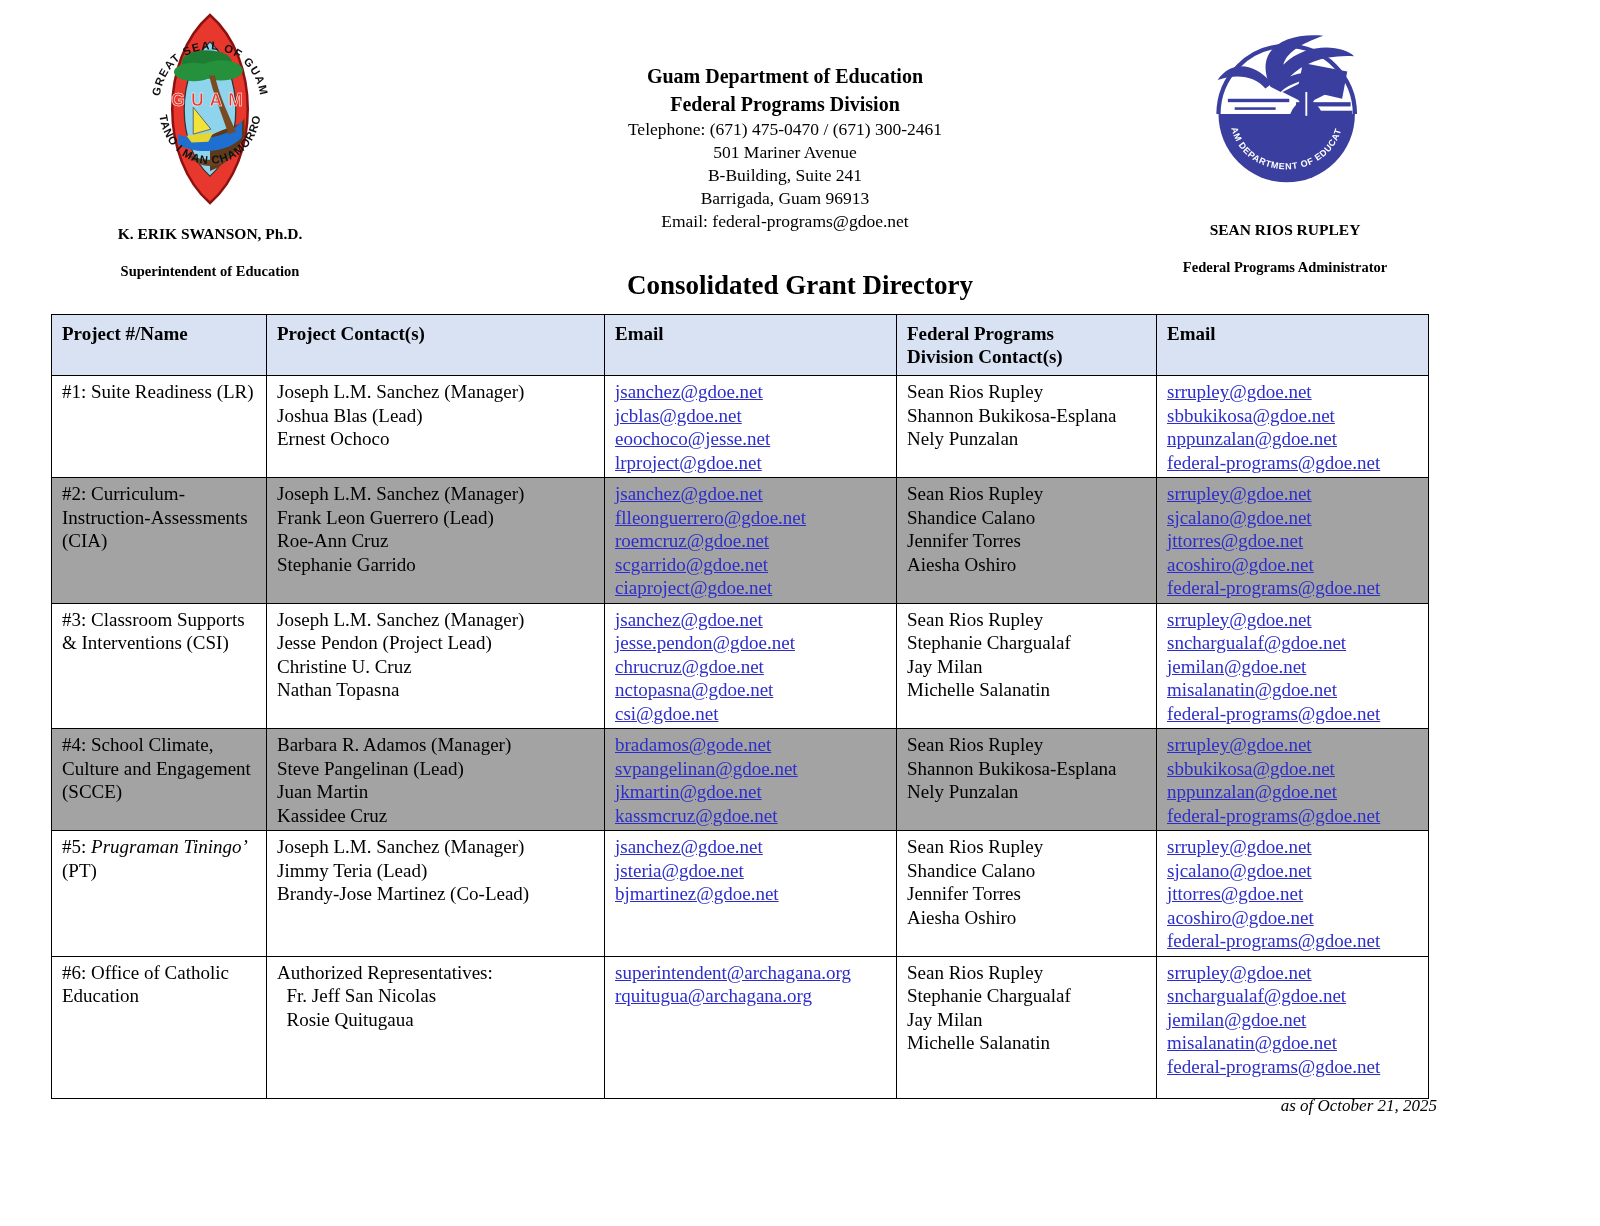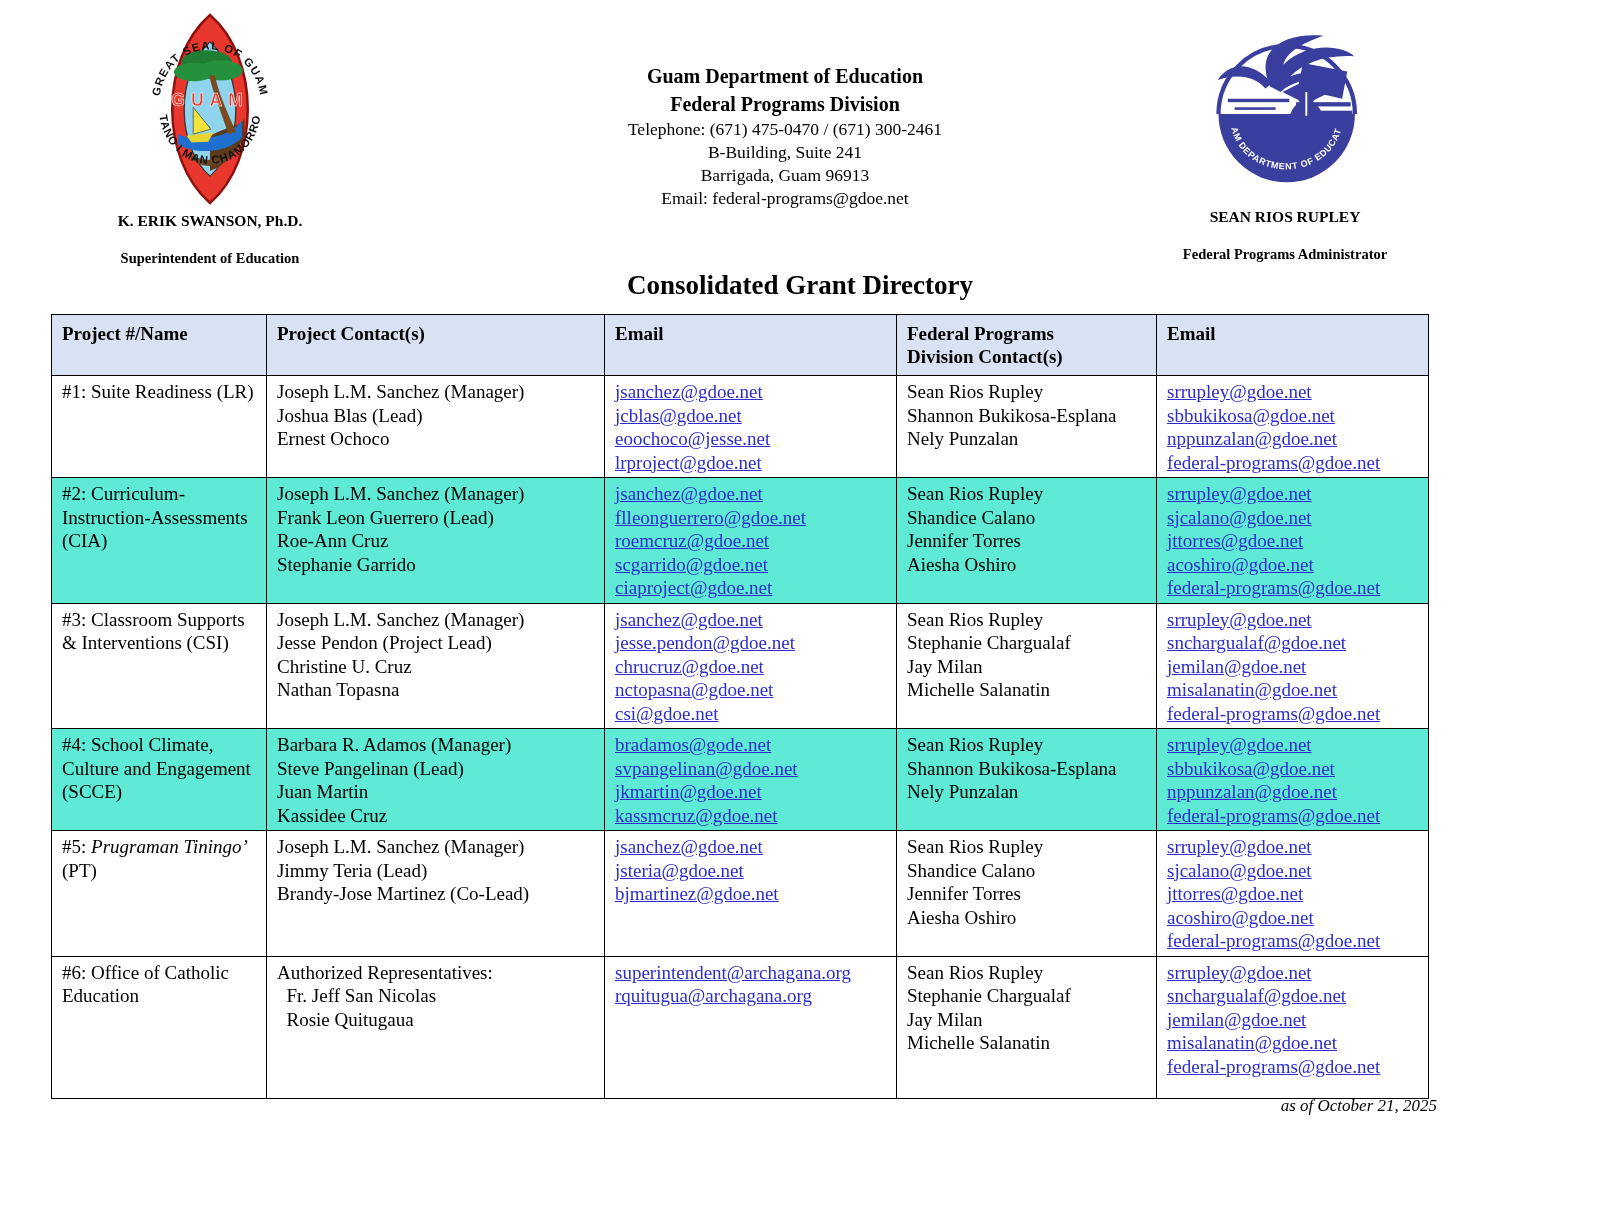--- a/index.html
+++ b/index.html
@@ -6,39 +6,39 @@
   html,body { background:#ffffff; }
   body {
     width:1600px; height:1226px; position:relative; overflow:hidden;
     font-family:"Liberation Serif", serif; color:#000;
   }
   .header { position:relative; height:258px; }
   .seal-block  { position:absolute; left:92px;  top:10px; width:236px; text-align:center; }
   .gdoe-block  { position:absolute; left:1160px; top:14px; width:250px; text-align:center; }
   .center-block{ position:absolute; left:415px; top:62px; width:740px; text-align:center; }
   .logo-svg { display:block; margin:0 auto; }
-  .caption1 { font-weight:bold; font-size:15.5px; line-height:19px; margin-top:3px; }
+  .caption1 { font-weight:bold; font-size:15.5px; line-height:19px; margin-top:16px; }
   .caption2 { font-weight:bold; font-size:14.5px; line-height:18px;margin-top:19px; }
   .center-title { font-weight:bold; font-size:20px; line-height:28px; }
   .center-line  { font-size:17.5px; line-height:23px; }
   .page-title { text-align:center; font-weight:bold; font-size:27px; margin-top:12px; }
   table.grant {
     border-collapse:collapse; table-layout:fixed;
     margin:13px 0 0 51px; width:1377px; font-size:19px;
   }
   .grant th, .grant td {
     border:1px solid #000; vertical-align:top; text-align:left;
     padding:4px 10px 3px 10px;
   }
   .grant thead th {
     background:#d9e2f3; font-weight:bold; white-space:pre-line;
     line-height:23px; padding-top:7px; padding-bottom:7px;
   }
   .grant td .line { line-height:23.5px; white-space:pre-wrap; }
-  tr.shaded td { background:#5eead4; }
+  tr.shaded td { background:#a3a3a3; }
   tbody tr:last-child td { height:142px; }
   a.email-link { color:#2d2dcb; text-decoration:underline; cursor:pointer; }
   .footer {
     position:absolute; right:163px; top:1096px;
     font-weight:normal; font-style:italic; font-size:17px;
   }
 </style>
 </head>
 <body>
 
@@ -74,20 +74,21 @@
         </text>
       </svg>
       <div class="caption1">K. ERIK SWANSON, Ph.D.</div>
       <div class="caption2">Superintendent of Education</div>
     </div>
 
     <div class="center-block">
       <div class="center-title">Guam Department of Education</div>
       <div class="center-title">Federal Programs Division</div>
       <div class="center-line">Telephone: (671) 475-0470 / (671) 300-2461</div>
+      <div class="center-line">501 Mariner Avenue</div>
       <div class="center-line">B-Building, Suite 241</div>
       <div class="center-line">Barrigada, Guam 96913</div>
       <div class="center-line">Email: federal-programs@gdoe.net</div>
     </div>
 
     <div class="gdoe-block">
       <svg class="logo-svg" width="162" height="190" viewBox="0 0 190 196">
         <circle cx="97" cy="104" r="80" fill="#ffffff"></circle>
         <path d="M17,104 A80,80 0 0 0 177,104 Z" fill="#3a3e9e"></path>
         <path d="M17,104 A80,80 0 0 1 177,104" fill="none" stroke="#3a3e9e" stroke-width="5"></path>

